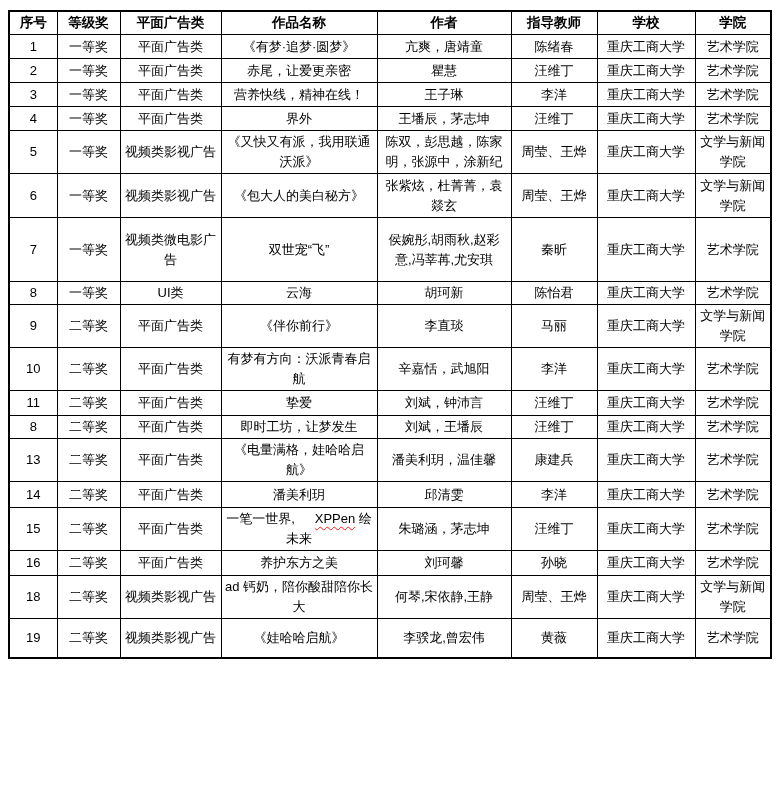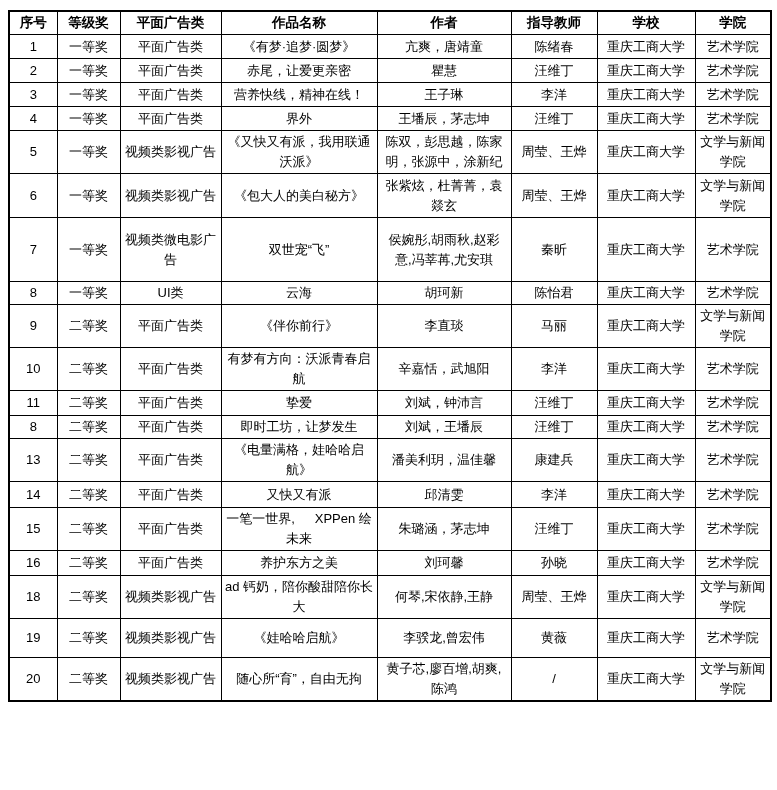--- a/index.html
+++ b/index.html
@@ -41,20 +41,21 @@
     height: 27px;
     letter-spacing: 1px;
   }
   tr.header-row th {
     font-weight: bold;
     font-size: 13.5px;
     height: 23px;
     margin-left: 33px;
   }
   .squiggle {
+    text-decoration: underline;
     text-decoration-style: wavy;
     text-decoration-color: #ff1a1a;
     text-decoration-thickness: 1px;
     text-underline-offset: 3px;
     margin-left: 20px;
   }
 </style>
 </head>
 <body>
 
@@ -209,21 +210,21 @@
           <td>《电量满格，娃哈哈启航》</td>
           <td>潘美利玥，温佳馨</td>
           <td>康建兵</td>
           <td>重庆工商大学</td>
           <td>艺术学院</td>
         </tr>
         <tr style="height: 26px;">
           <td>14</td>
           <td>二等奖</td>
           <td>平面广告类</td>
-          <td>又快又有派</td>
+          <td>潘美利玥</td>
           <td>邱清雯</td>
           <td>李洋</td>
           <td>重庆工商大学</td>
           <td>艺术学院</td>
         </tr>
         <tr style="height: 40px;">
           <td>15</td>
           <td>二等奖</td>
           <td>平面广告类</td>
           <td>一笔一世界,<span class="squiggle">XPPen</span> 绘未来</td>
@@ -254,26 +255,16 @@
         </tr>
         <tr style="height: 39px;">
           <td>19</td>
           <td>二等奖</td>
           <td>视频类影视广告</td>
           <td>《娃哈哈启航》</td>
           <td>李骙龙,曾宏伟</td>
           <td>黄薇</td>
           <td>重庆工商大学</td>
           <td>艺术学院</td>
-        </tr>
-        <tr style="height: 43px;">
-          <td>20</td>
-          <td>二等奖</td>
-          <td>视频类影视广告</td>
-          <td>随心所“育”，自由无拘</td>
-          <td>黄子芯,廖百增,胡爽,陈鸿</td>
-          <td>/</td>
-          <td>重庆工商大学</td>
-          <td>文学与新闻学院</td>
         </tr>
       </tbody>
   </table>
 </div>
 
 </body></html>

